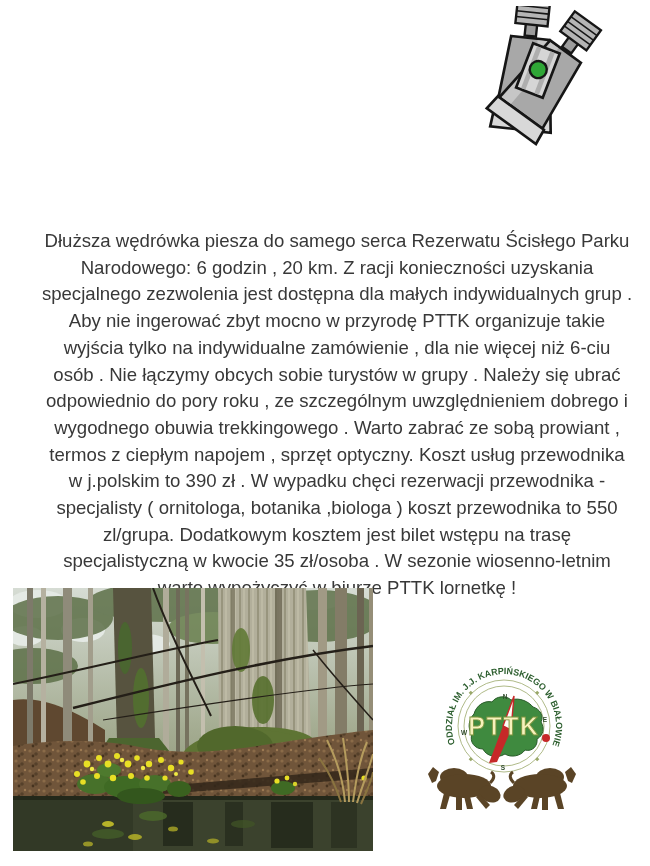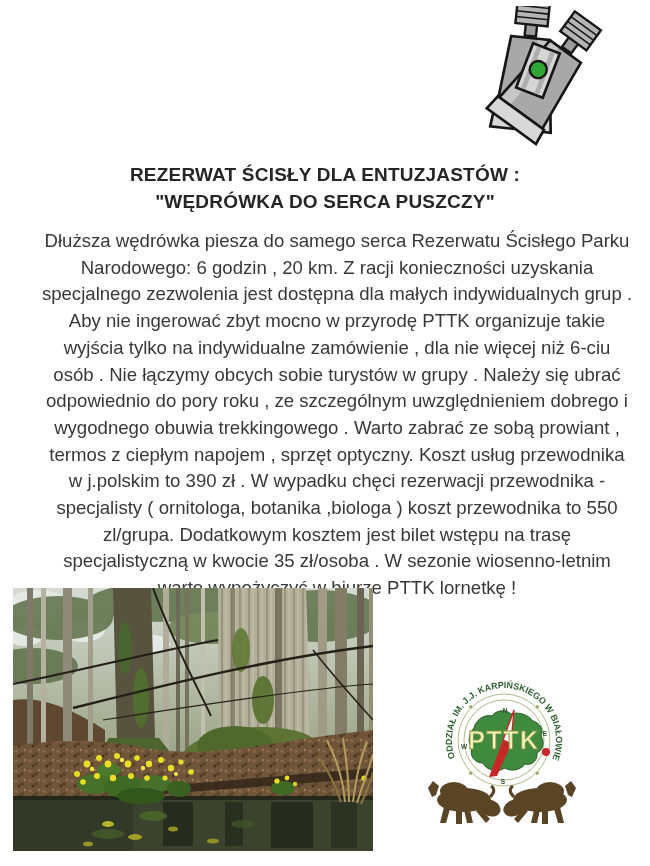--- a/index.html
+++ b/index.html
@@ -7,21 +7,21 @@
         font-family:"Liberation Sans",sans-serif;overflow:hidden;}
   .title{position:absolute;top:161px;left:0;width:650px;margin:0;
          text-align:center;font-size:19px;line-height:27px;font-weight:bold;
          color:#262626;white-space:pre-line;letter-spacing:.2px;}
   .body-text{position:absolute;top:216px;left:5px;width:640px;margin:12px;
          text-align:center;font-size:18.6px;line-height:26.7px;color:#383838;
          white-space:pre-line;}
   .binoculars{position:absolute;top:6px;left:436px;width:195px;height:152px;}
   .photo{position:absolute;top:588px;left:13px;width:360px;height:263px;}
   .photo svg,.logo svg,.binoculars svg{display:block;width:100%;height:100%;}
-  .logo{position:absolute;top:662px;left:426px;width:152px;height:152px;margin-top:14px;}
+  .logo{position:absolute;top:662px;left:426px;width:152px;height:152px;}
 </style>
 </head>
 <body>
 
 <div class="page">
 
   <div class="binoculars">
     <svg viewBox="0 0 200 160">
       <g transform="rotate(21 100 80)">
 
@@ -52,22 +52,20 @@
         <g>
           <rect x="85" y="42" width="30" height="50" fill="#d6d6d6" stroke="#161616" stroke-width="2.8"></rect>
           <rect x="90" y="43.5" width="5" height="47" fill="#aeaeae"></rect>
           <rect x="105" y="43.5" width="5" height="47" fill="#aeaeae"></rect>
           <circle cx="100" cy="66" r="9" stroke="#161616" stroke-width="2.5" fill="#2fa636"></circle>
         </g>
       </g>
     </svg>
   </div>
 
-  <h1 class="title">REZERWAT ŚCISŁY DLA ENTUZJASTÓW :
-"WĘDRÓWKA DO SERCA PUSZCZY"</h1>
 
   <p class="body-text">Dłuższa wędrówka piesza do samego serca Rezerwatu Ścisłego Parku
 Narodowego: 6 godzin , 20 km. Z racji konieczności uzyskania
 specjalnego zezwolenia jest dostępna dla małych indywidualnych grup .
 Aby nie ingerować zbyt mocno w przyrodę  PTTK organizuje takie
 wyjścia tylko na indywidualne zamówienie , dla nie więcej niż 6-ciu
 osób . Nie łączymy obcych sobie turystów w grupy . Należy się ubrać
 odpowiednio do pory roku , ze szczególnym uwzględnieniem dobrego i
 wygodnego obuwia trekkingowego . Warto zabrać ze sobą  prowiant ,
 termos z ciepłym napojem , sprzęt optyczny. Koszt usług przewodnika

